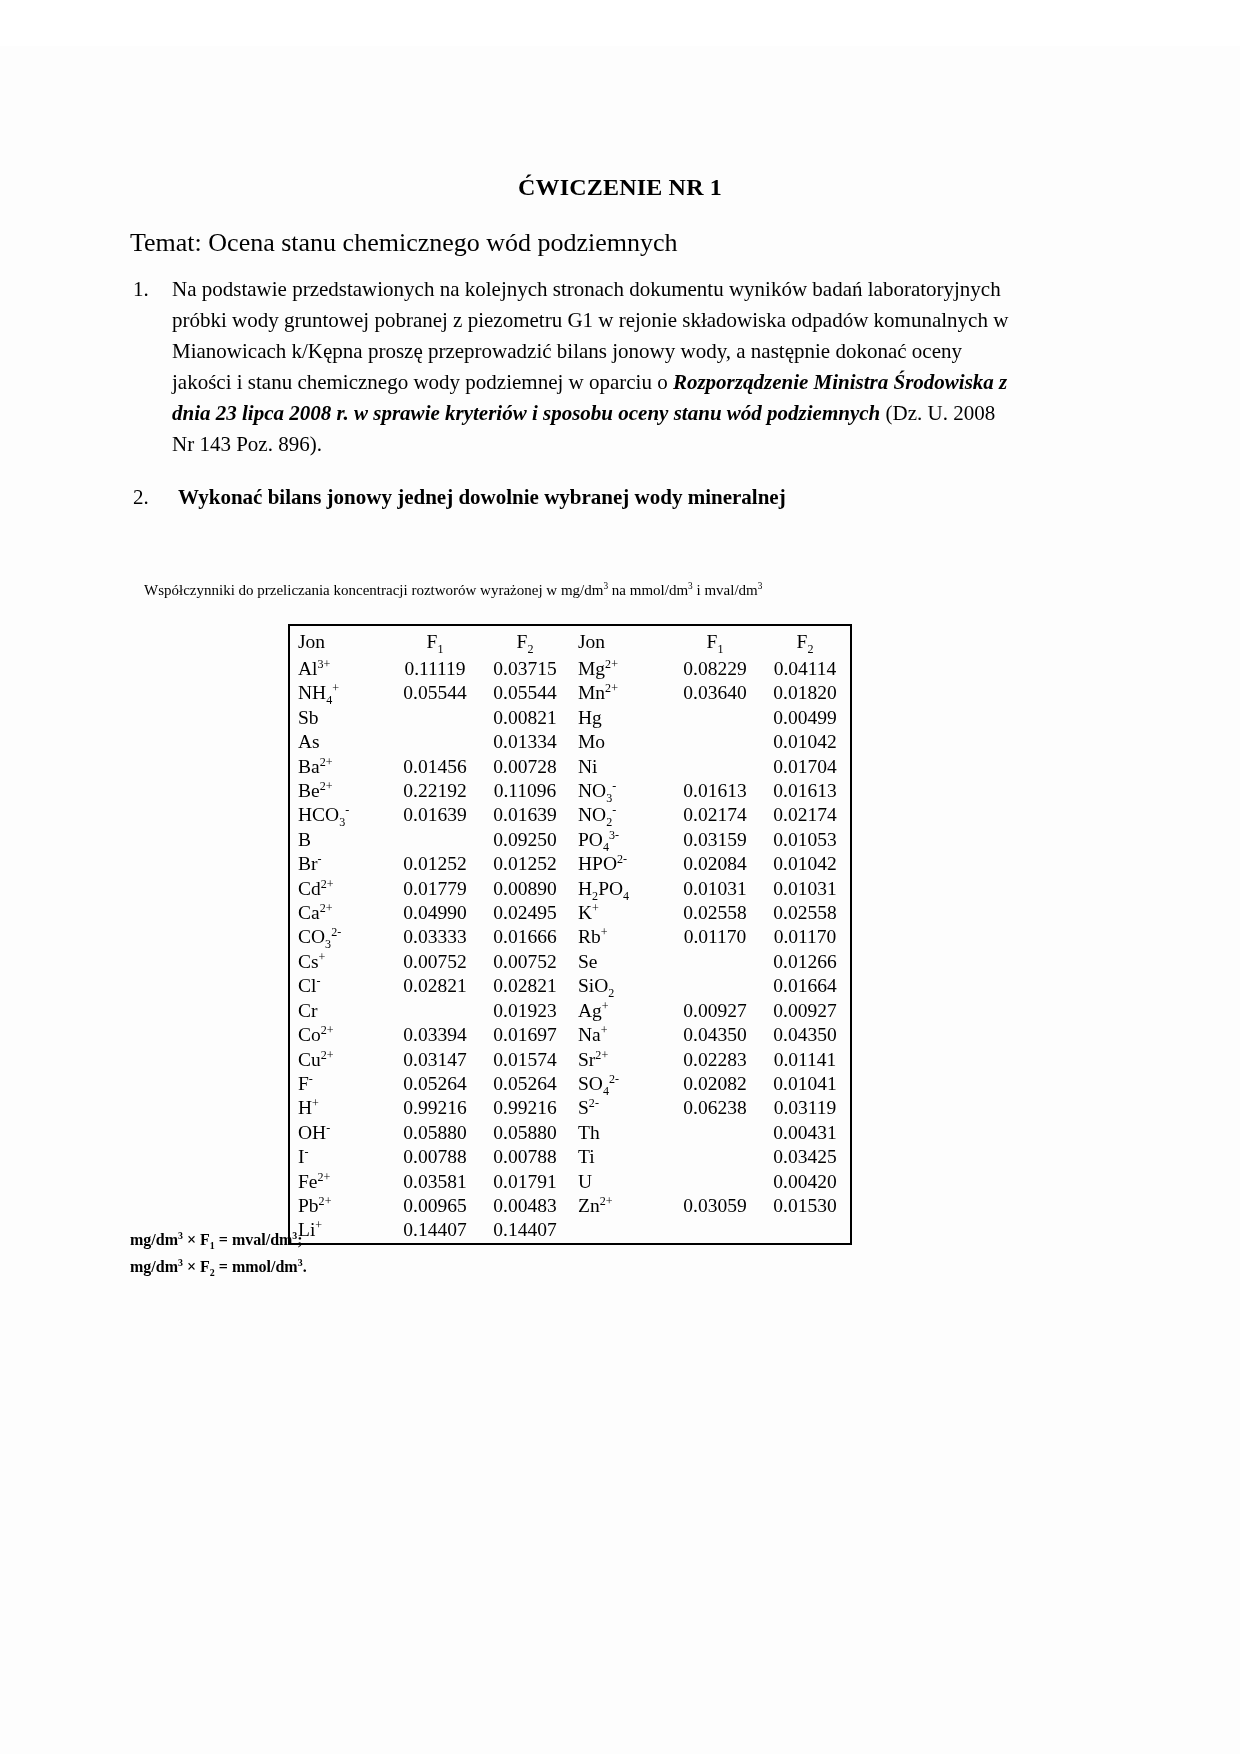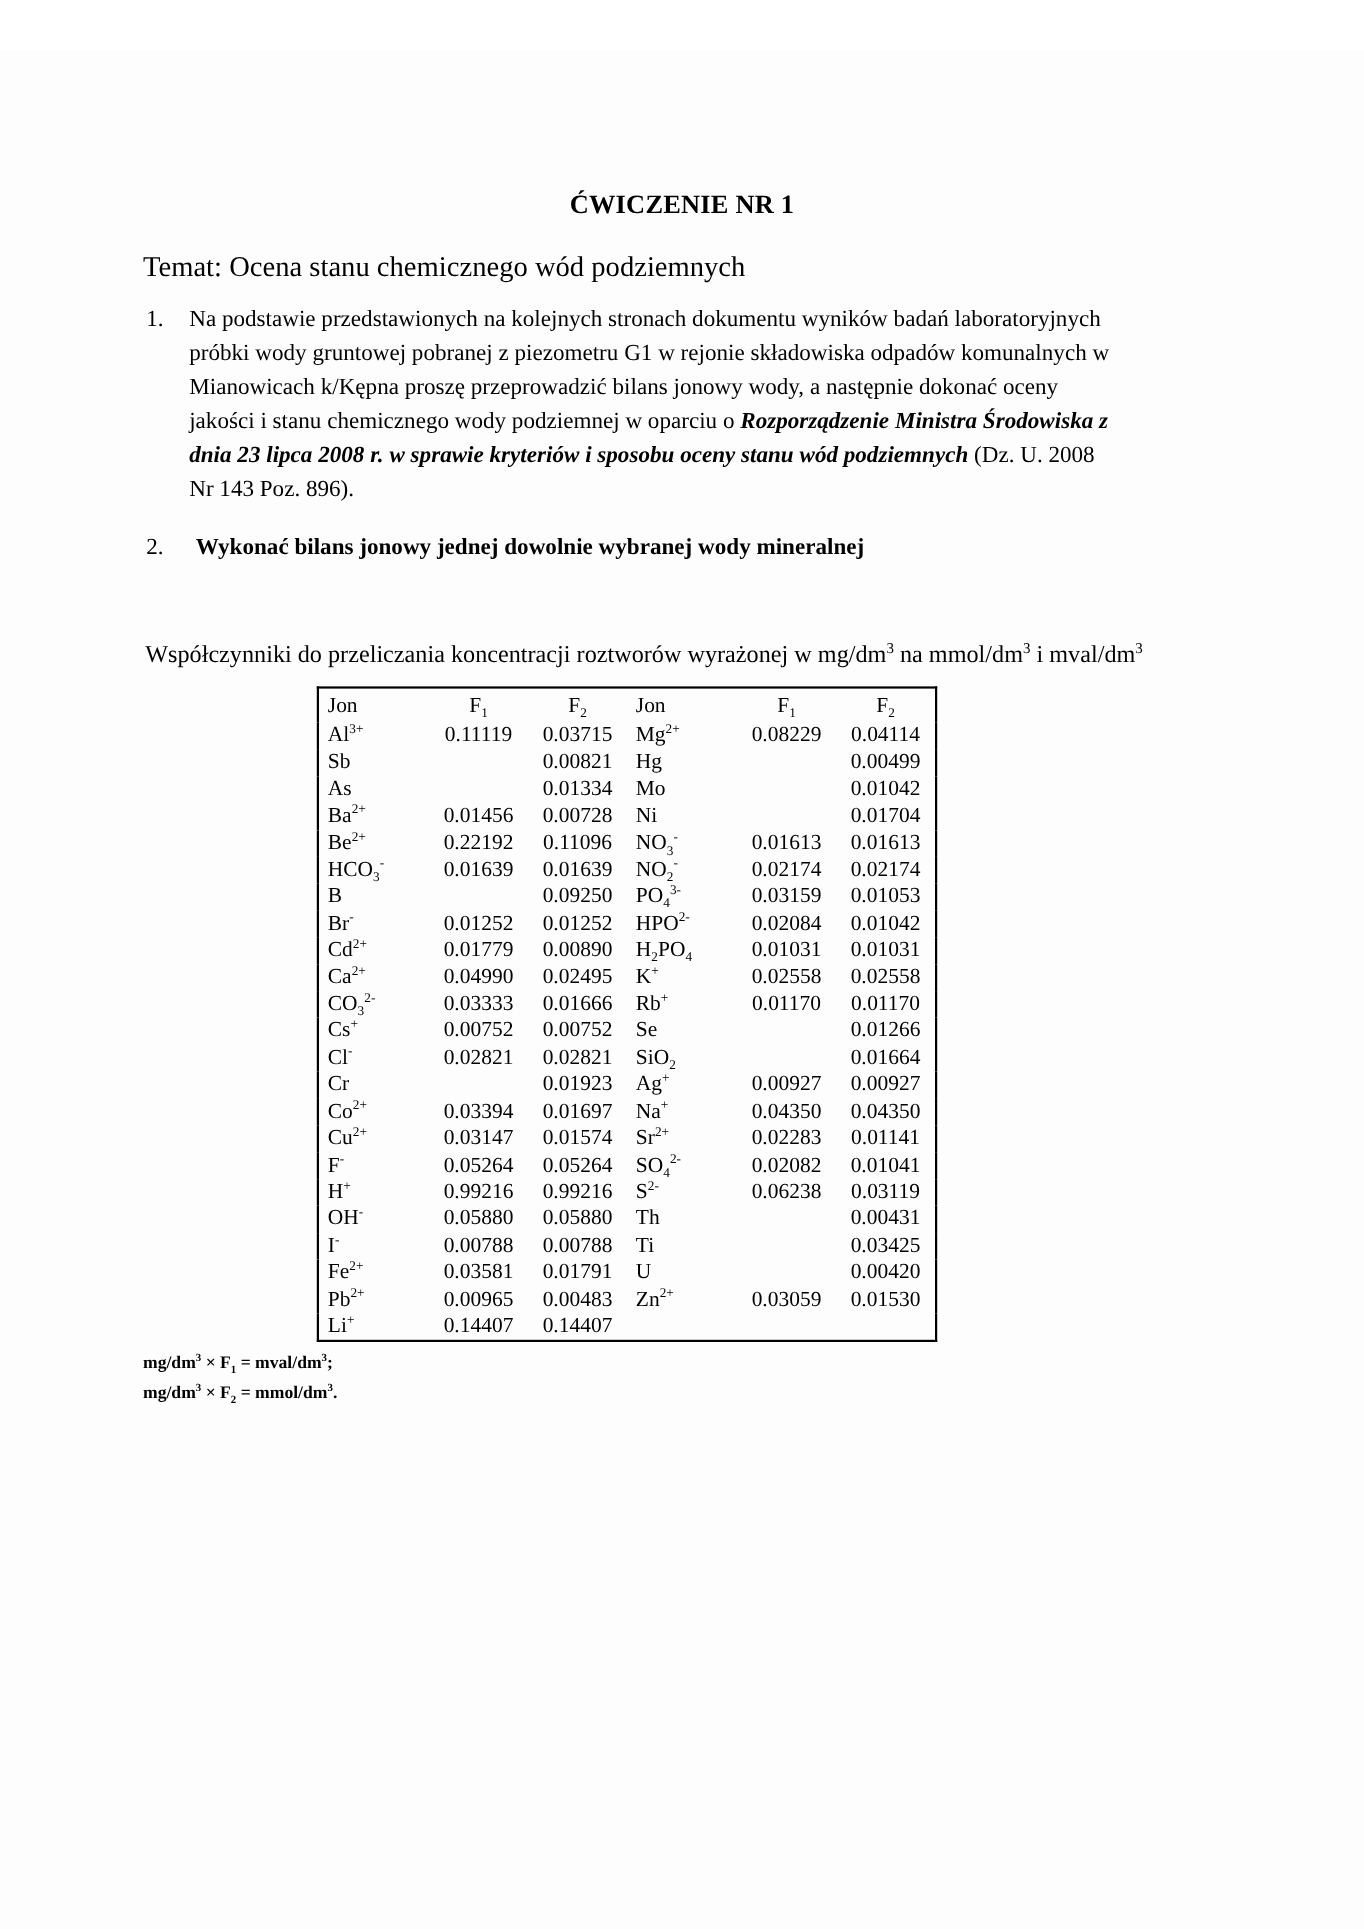--- a/index.html
+++ b/index.html
@@ -74,23 +74,23 @@
   }
   .list-item-2 .body { text-align: left; font-weight: bold; }
   .bold-italic {
     font-weight: bold;
     font-style: italic;
   }
 
   
   .table-caption {
     position: absolute;
-    left: 132px;
+    left: 144px;
     top: 536px;
-    font-size: 22px;
+    font-size: 15px;
     white-space: nowrap;
   }
 
   
   .coef-table-wrap {
     position: absolute;
     left: 288px;
     top: 578px;
   }
   table.coef {
@@ -189,20 +189,28 @@
       <tbody id="coef-body">
           <tr>
             <td class="c-ion vline-1"><span>Al</span><sup>3+</sup></td>
             <td class="c-f1 vline-2">0.11119</td>
             <td class="c-f2 vline-3">0.03715</td>
             <td class="c-ion2 vline-4"><span>Mg</span><sup>2+</sup></td>
             <td class="c-f1b vline-4">0.08229</td>
             <td class="c-f2b">0.04114</td>
           </tr>
           <tr>
+            <td class="c-ion vline-1"><span>NH</span><sub>4</sub><sup>+</sup></td>
+            <td class="c-f1 vline-2">0.05544</td>
+            <td class="c-f2 vline-3">0.05544</td>
+            <td class="c-ion2 vline-4"><span>Mn</span><sup>2+</sup></td>
+            <td class="c-f1b vline-4">0.03640</td>
+            <td class="c-f2b">0.01820</td>
+          </tr>
+          <tr>
             <td class="c-ion vline-1"><span>Sb</span></td>
             <td class="c-f1 vline-2"></td>
             <td class="c-f2 vline-3">0.00821</td>
             <td class="c-ion2 vline-4"><span>Hg</span></td>
             <td class="c-f1b vline-4"></td>
             <td class="c-f2b">0.00499</td>
           </tr>
           <tr>
             <td class="c-ion vline-1"><span>As</span></td>
             <td class="c-f1 vline-2"></td>

